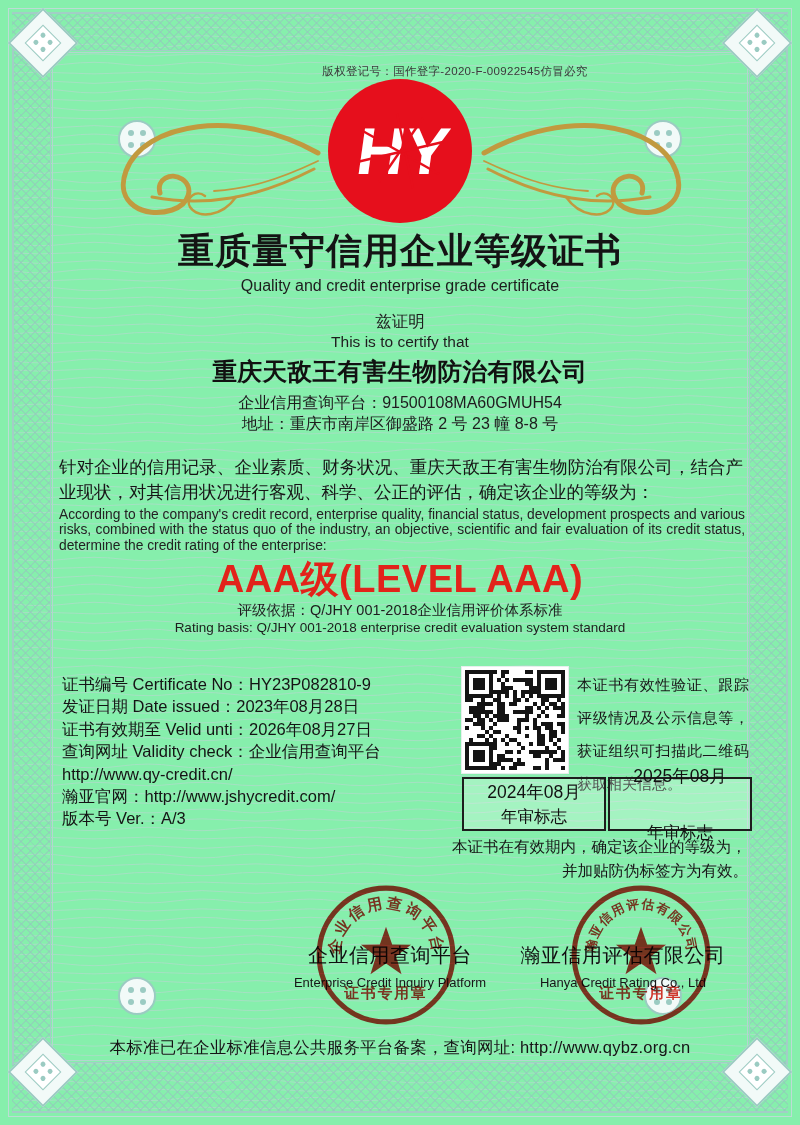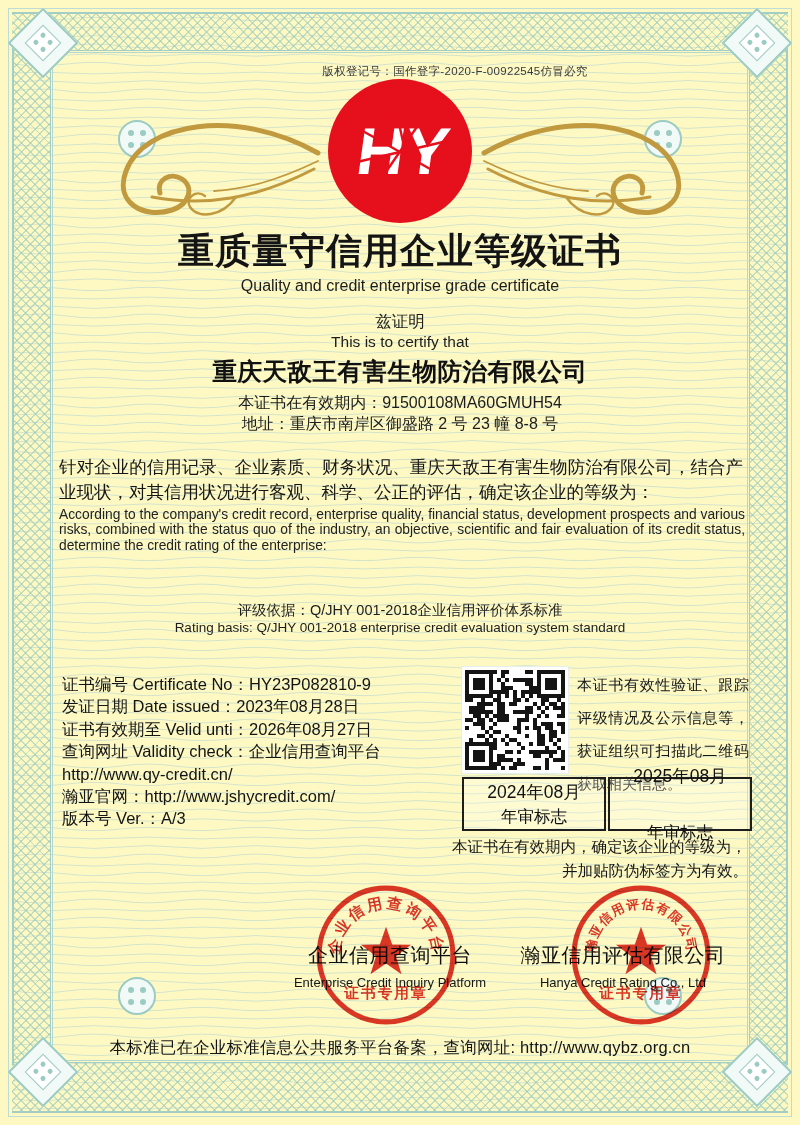--- a/index.html
+++ b/index.html
@@ -1,16 +1,16 @@
 <!DOCTYPE html>
 <html><head>
 <meta charset="utf-8">
 <style>
   html,body{margin:0;padding:0;background:#ffffff;font-family:"Liberation Sans",sans-serif;}
-  .page{position:relative;width:800px;height:1125px;background:#fef9c3;overflow:hidden;color:#1d1d1d;}
+  .page{position:relative;width:800px;height:1125px;background:#86efac;overflow:hidden;color:#1d1d1d;}
   .abs{position:absolute;}
 
   
   #waves{position:absolute;left:13px;top:13px;z-index:0;}
 
   
   .outer-line{position:absolute;left:8px;top:8px;right:8px;bottom:8px;border:1px solid #bcdcd5;z-index:2;pointer-events:none;}
   .band{position:absolute;z-index:2;background:
       repeating-linear-gradient(45deg, rgba(148,199,189,.55) 0 1.4px, transparent 1.4px 6.5px),
       repeating-linear-gradient(135deg, rgba(148,199,189,.55) 0 1.4px, transparent 1.4px 6.5px);
@@ -259,25 +259,26 @@
       <line x1="70" y1="36" x2="86" y2="110"></line>
       <line x1="30" y1="84" x2="116" y2="64"></line>
     </g>
   </svg>
 
   <div class="abs z ctr title">重质量守信用企业等级证书</div>
   <div class="abs z ctr subtitle">Quality and credit enterprise grade certificate</div>
   <div class="abs z ctr certify-zh">兹证明</div>
   <div class="abs z ctr certify-en">This is to certify that</div>
   <div class="abs z ctr company">重庆天敌王有害生物防治有限公司</div>
-  <div class="abs z ctr creditcode">本证书在有效期内：91500108MA60GMUH54</div>
+  <div class="abs z ctr creditcode">企业信用查询平台：91500108MA60GMUH54</div>
   <div class="abs z ctr address">地址：重庆市南岸区御盛路 2 号 23 幢 8-8 号</div>
 
   <div class="abs z body-zh">针对企业的信用记录、企业素质、财务状况、重庆天敌王有害生物防治有限公司，结合产业现状，对其信用状况进行客观、科学、公正的评估，确定该企业的等级为：</div>
   <div class="abs z body-en">According to the company's credit record, enterprise quality, financial status, development prospects and various risks, combined with the status quo of the industry, an objective, scientific and fair evaluation of its credit status, determine the credit rating of the enterprise:</div>
+  <div class="abs z ctr level">AAA级(LEVEL AAA)</div>
   <div class="abs z ctr basis-zh">评级依据：Q/JHY 001-2018企业信用评价体系标准</div>
   <div class="abs z ctr basis-en">Rating basis: Q/JHY 001-2018 enterprise credit evaluation system standard</div>
 
   <div class="abs z details">
     <div>证书编号 Certificate No：HY23P082810-9</div>
     <div>发证日期 Date issued：2023年08月28日</div>
     <div>证书有效期至 Velid unti：2026年08月27日</div>
     <div>查询网址 Validity check：企业信用查询平台</div>
     <div>http://www.qy-credit.cn/</div>
     <div>瀚亚官网：http://www.jshycredit.com/</div>

